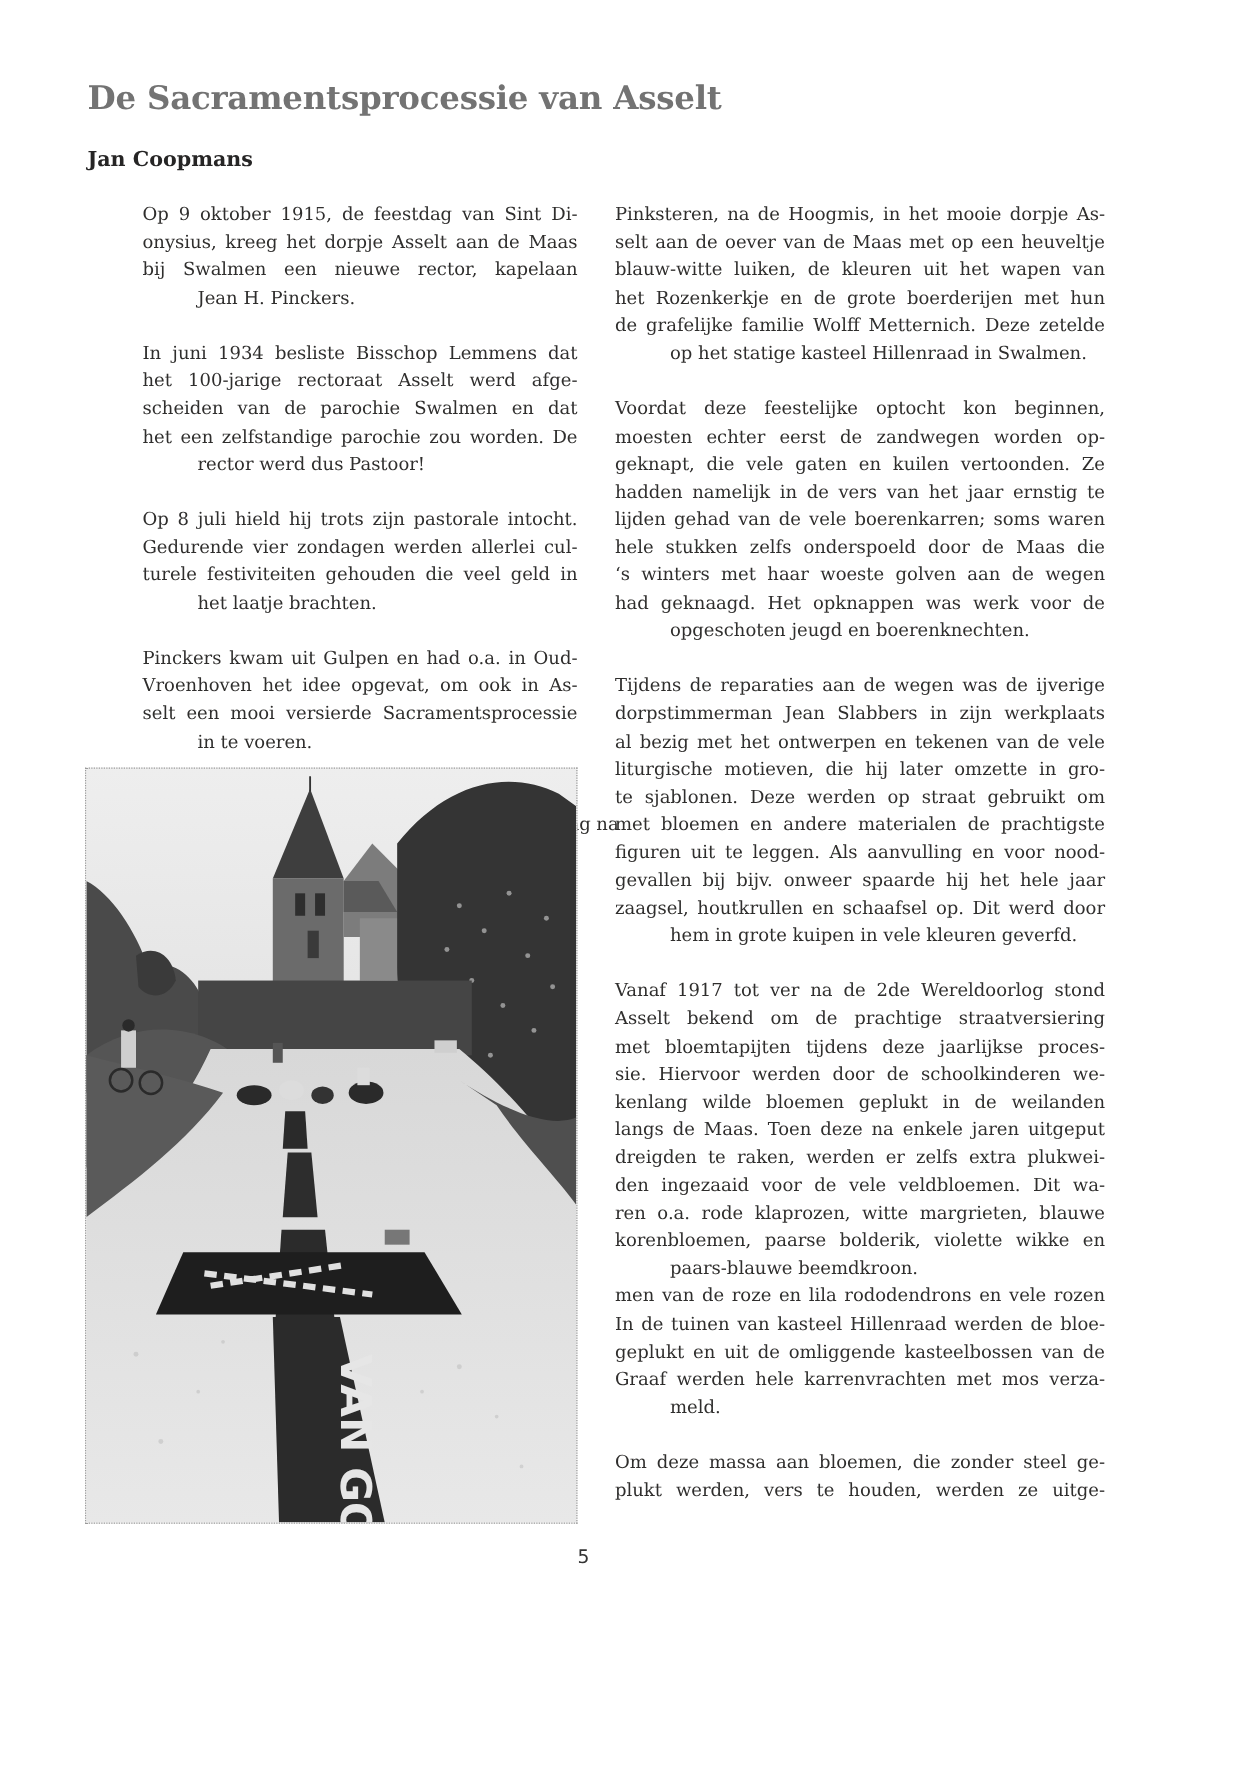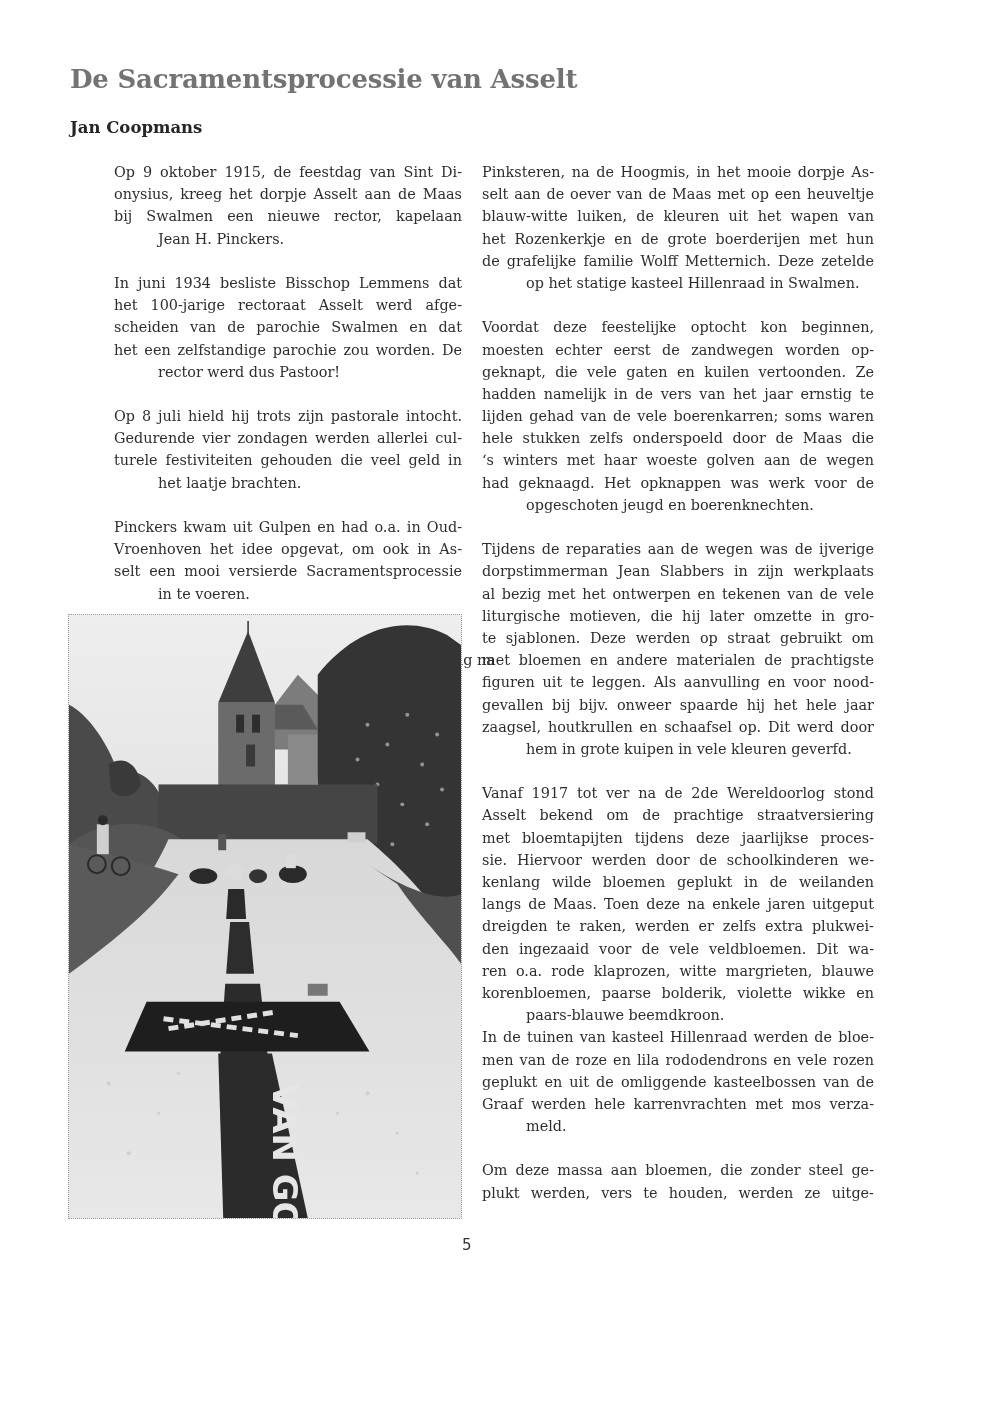--- a/index.html
+++ b/index.html
@@ -19,21 +19,21 @@
       font-family: "DejaVu Serif", serif; font-weight: bold;
       font-size: 16.5px; color: #262525; white-space: nowrap;
     }
     .col {
       position: absolute;
       font-family: "DejaVu Serif", serif;
       font-size: 14.4px; line-height: 22.2px;
       color: #2f2e2d;
     }
     .col-left { left: 114px; top: 161px; width: 348px; }
-    .col-right { left: 482px; top: 161px; width: 392px; }
+    .col-right { left: 492px; top: 161px; width: 392px; }
     .line {
       display: block; white-space: nowrap; text-align: justify;
       text-align-last: justify; height: 22.2px; overflow: visible;
     }
     .line.last { text-align-last: left; margin-left: 44px; }
     .gap { display: block; height: 22.2px; }
 
     .photo {
       position: absolute; left: 68px; top: 614px; width: 394px; height: 605px;
       border: 1px dotted #9a9a9a; box-sizing: border-box; overflow: hidden;
@@ -129,22 +129,22 @@
       <span class="line">sie. Hiervoor werden door de schoolkinderen we-</span>
       <span class="line">kenlang wilde bloemen geplukt in de weilanden</span>
       <span class="line">langs de Maas. Toen deze na enkele jaren uitgeput</span>
       <span class="line">dreigden te raken, werden er zelfs extra plukwei-</span>
       <span class="line">den ingezaaid voor de vele veldbloemen. Dit wa-</span>
       <span class="line">ren o.a. rode klaprozen, witte margrieten, blauwe</span>
       <span class="line">korenbloemen, paarse bolderik, violette wikke en</span>
       <span class="line last">paars-blauwe beemdkroon.</span>
     </div>
     <div>
+      <span class="line">men van de roze en lila rododendrons en vele rozen</span>
       <span class="line">In de tuinen van kasteel Hillenraad werden de bloe-</span>
-      <span class="line">men van de roze en lila rododendrons en vele rozen</span>
       <span class="line">geplukt en uit de omliggende kasteelbossen van de</span>
       <span class="line">Graaf werden hele karrenvrachten met mos verza-</span>
       <span class="line last">meld.</span>
     </div>
     <span class="gap"></span>
     <div>
       <span class="line">Om deze massa aan bloemen, die zonder steel ge-</span>
       <span class="line">plukt werden, vers te houden, werden ze uitge-</span>
     </div>
   </div>

